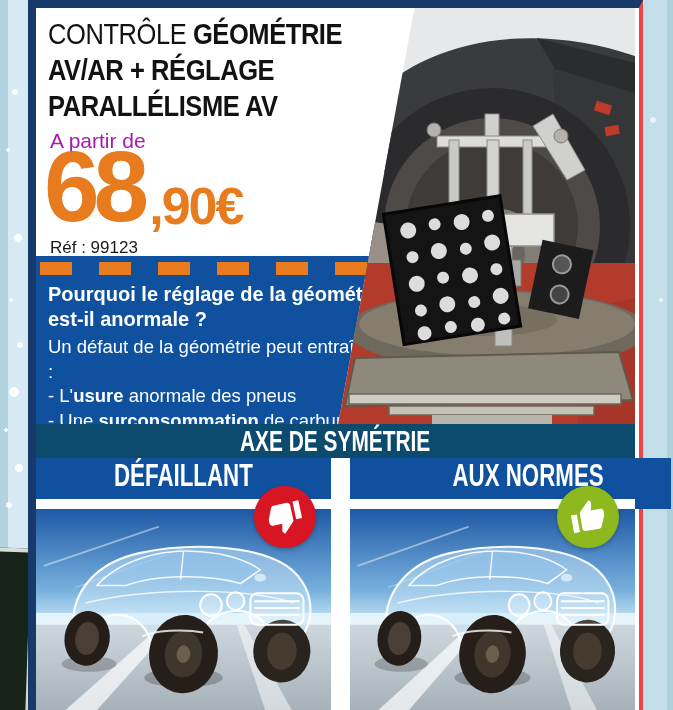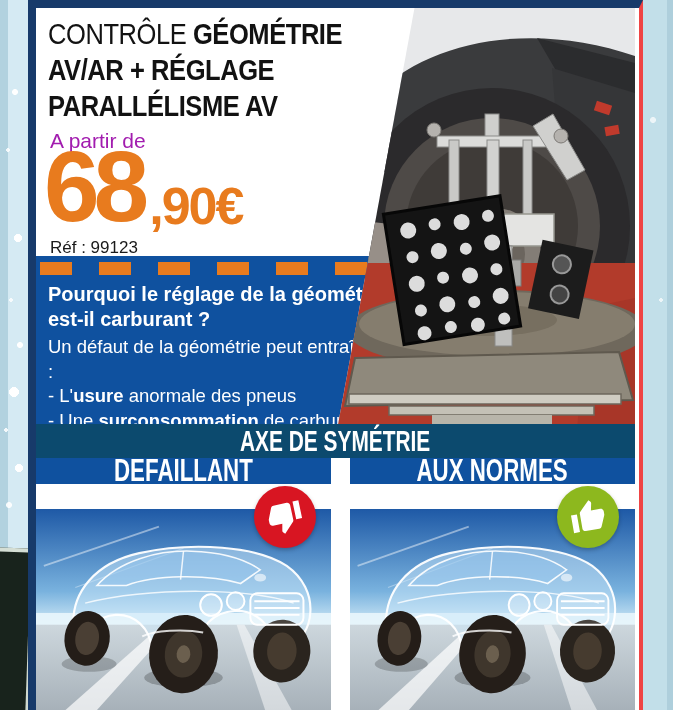--- a/index.html
+++ b/index.html
@@ -80,26 +80,26 @@
   
   .banner{
     position:absolute;left:0;top:416px;width:599px;height:34px;background:#0c4a6e;z-index:4;
     display:flex;align-items:center;justify-content:center;color:#fff;
   }
   .cond{display:inline-block;transform:scaleX(.72);transform-origin:center;
     font-weight:700;letter-spacing:0;white-space:nowrap;}
   .banner .cond{font-size:29px;}
   
   .panel-header{
-    position:absolute;top:450px;height:26px;background:#0f519f;z-index:3;
-    display:flex;align-items:center;justify-content:center;color:#fff;
+    position:absolute;top:450px;height:51px;background:#0f519f;z-index:3;
+    display:flex;align-items:flex-start;justify-content:center;color:#fff;
   }
   .panel-header .cond{font-size:31px;}
   .ph-left{left:0;width:295px;}
-  .ph-right{left:314px;width:285px;}
+  .ph-right{left:314px;width:285px;padding-left:36px;}
   .white-strip{position:absolute;left:0;top:491px;width:599px;height:10px;background:#fff;z-index:3;}
   .car-panel{position:absolute;top:501px;height:201px;z-index:1;overflow:hidden;}
   .cp-left{left:0;width:295px;}
   .cp-right{left:314px;width:285px;}
   .car-panel svg{display:block;width:100%;height:100%;}
   
   .thumb{
     position:absolute;width:62px;height:62px;border-radius:50%;z-index:5;
     display:flex;align-items:center;justify-content:center;
     box-shadow:0 2px 4px rgba(0,0,0,.25);
@@ -208,21 +208,21 @@
     <div class="price">
       <span class="price-int">68</span>
         <span class="price-frac">,90€</span>
     </div>
     <div class="ref">Réf : 99123</div>
 
     <div class="info-box">
       <div class="dashes"></div>
       <div class="info-text">
         <div class="q-line">Pourquoi le réglage de la géométrie</div>
-        <div class="q-line">est-il carburant ?</div>
+        <div class="q-line">est-il anormale ?</div>
         <div class="intro-line">Un défaut de la géométrie peut entraîner :</div>
         <div class="bullet"><span>- L'</span><b>usure</b><span> anormale des pneus</span></div>
         <div class="bullet"><span>- Une </span><b>surconsommation</b><span> de carburant.</span></div>
       </div>
     </div>
 
     <div class="banner">
       <span class="cond">AXE DE SYMÉTRIE</span>
     </div>
 

